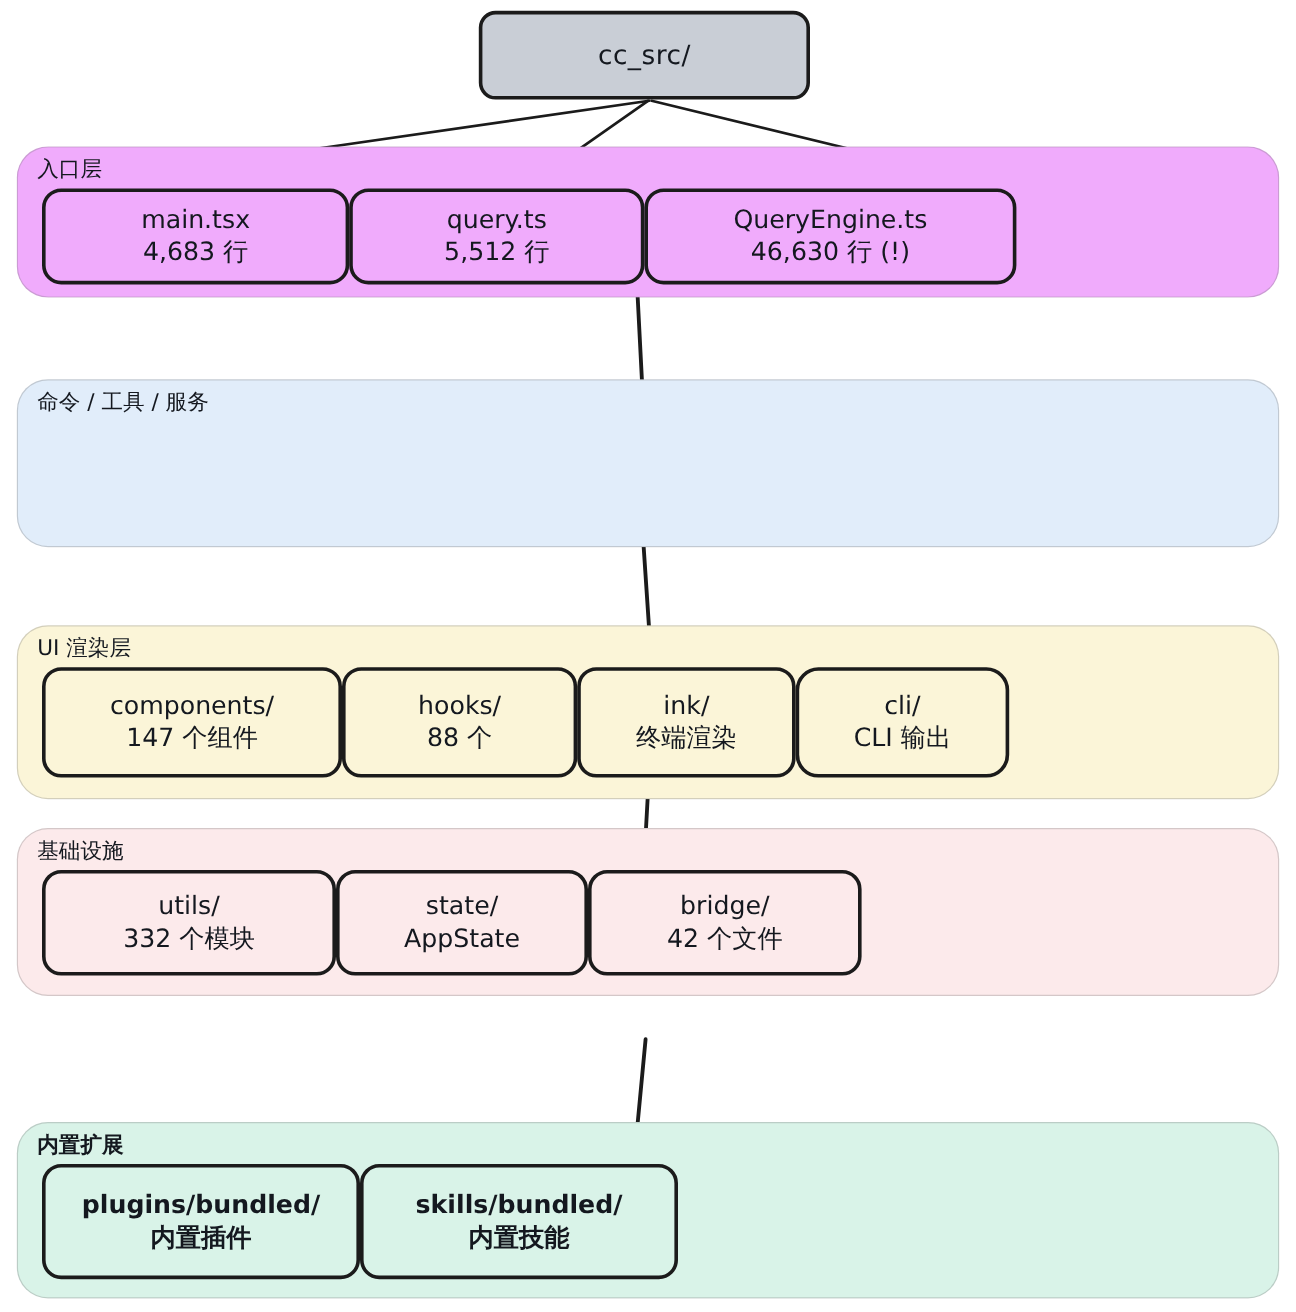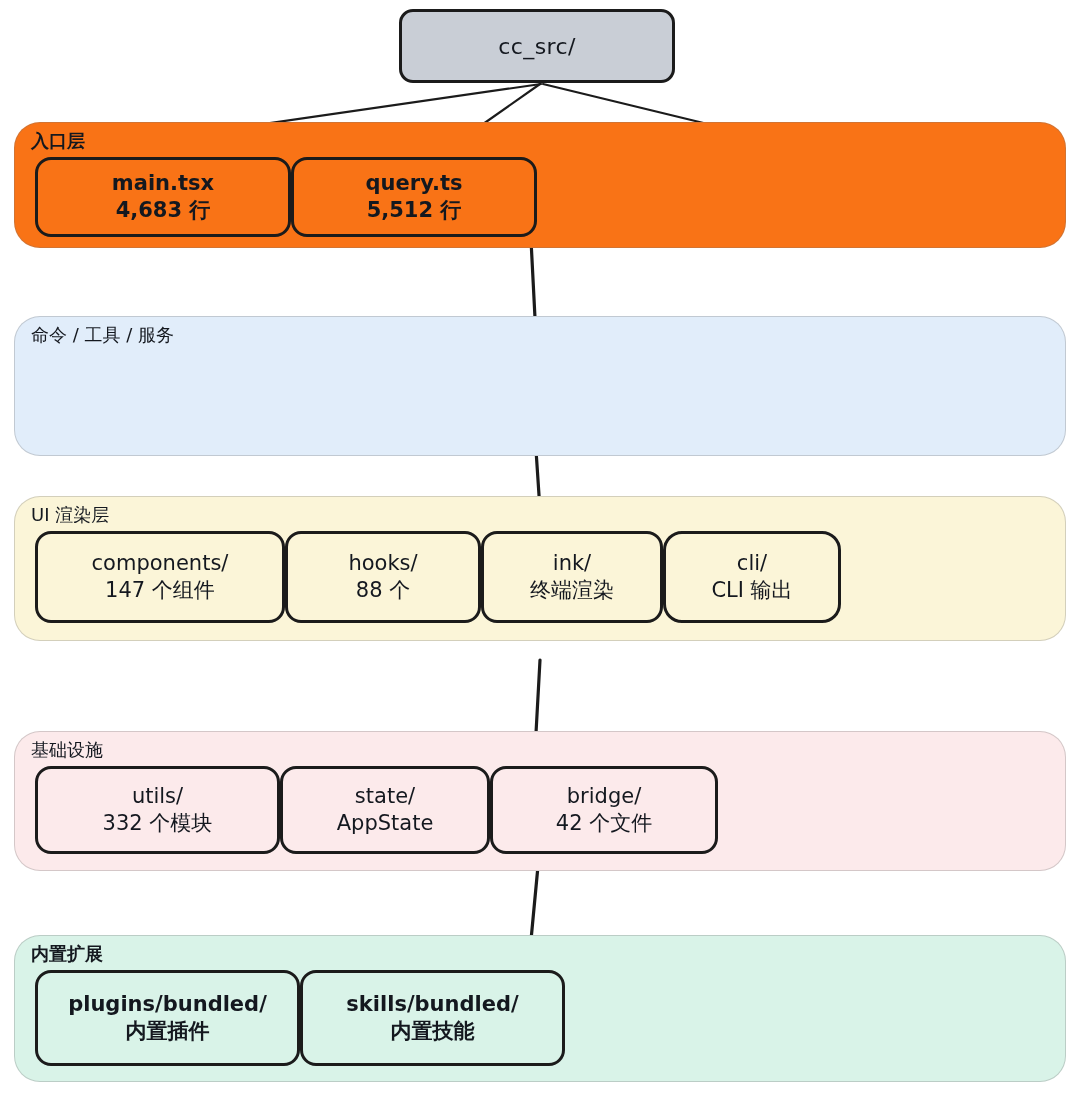--- a/index.html
+++ b/index.html
@@ -97,24 +97,24 @@
     text-align: center;
   }
   .node .l1, .node .l2 {
     font-size: 21px;
     color: #14181f;
     white-space: nowrap;
     display: block;
   }
 
   
-  #layer-entry      { top: 122px; height: 126px; background: #f97316; font-weight: bold; }
+  #layer-entry      { top: 122px; height: 126px; background: #f0abfc; }
   #layer-commands   { top: 316px; height: 140px; background: #e1edfa; }
-  #layer-ui         { top: 496px; height: 145px; background: #fbf5d8; }
-  #layer-infra      { top: 731px; height: 140px; background: #fceaeb; padding-left: 32px; }
+  #layer-ui         { top: 521px; height: 145px; background: #fbf5d8; }
+  #layer-infra      { top: 690px; height: 140px; background: #fceaeb; padding-left: 32px; }
   #layer-ext        { top: 935px; height: 147px; background: #d9f3e8; font-weight: bold; }
 
   
   #layer-entry  .node { height: 80px; }
   #layer-entry  .n0 { width: 256px; }
   #layer-entry  .n1 { width: 246px; }
   #layer-entry  .n2 { width: 310px; }
 
   #layer-commands .node { height: 88px; }
   #layer-commands .n0 { width: 254px; }
@@ -168,20 +168,24 @@
     <div class="layer-title">入口层</div>
     <div class="layer-row">
       <div class="node n0">
         <span class="l1">main.tsx</span>
         <span class="l2">4,683 行</span>
       </div>
       <div class="node n1">
         <span class="l1">query.ts</span>
         <span class="l2">5,512 行</span>
       </div>
+      <div class="node n2">
+        <span class="l1">QueryEngine.ts</span>
+        <span class="l2">46,630 行 (!)</span>
+      </div>
     </div>
   </div>
 
   <div class="layer" id="layer-commands">
     <div class="layer-title">命令 / 工具 / 服务</div>
   </div>
 
   <div class="layer" id="layer-ui">
     <div class="layer-title">UI 渲染层</div>
     <div class="layer-row">

